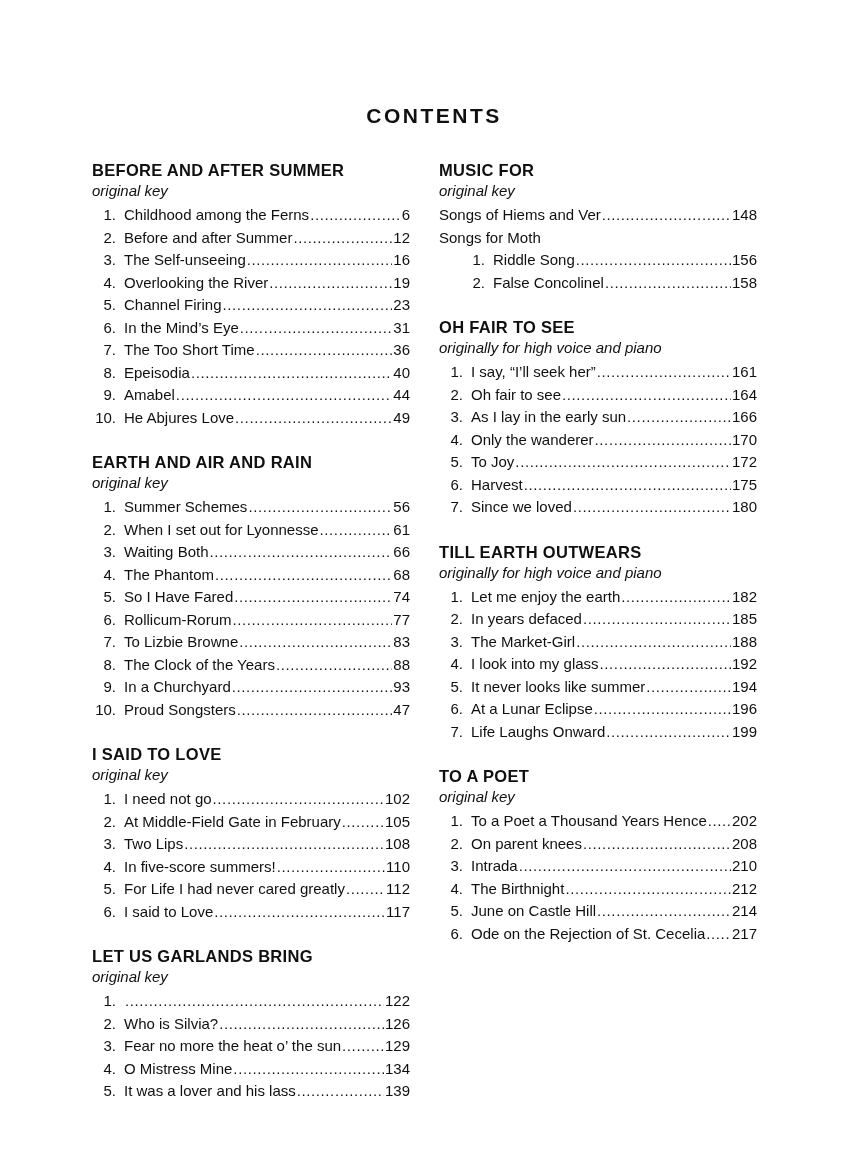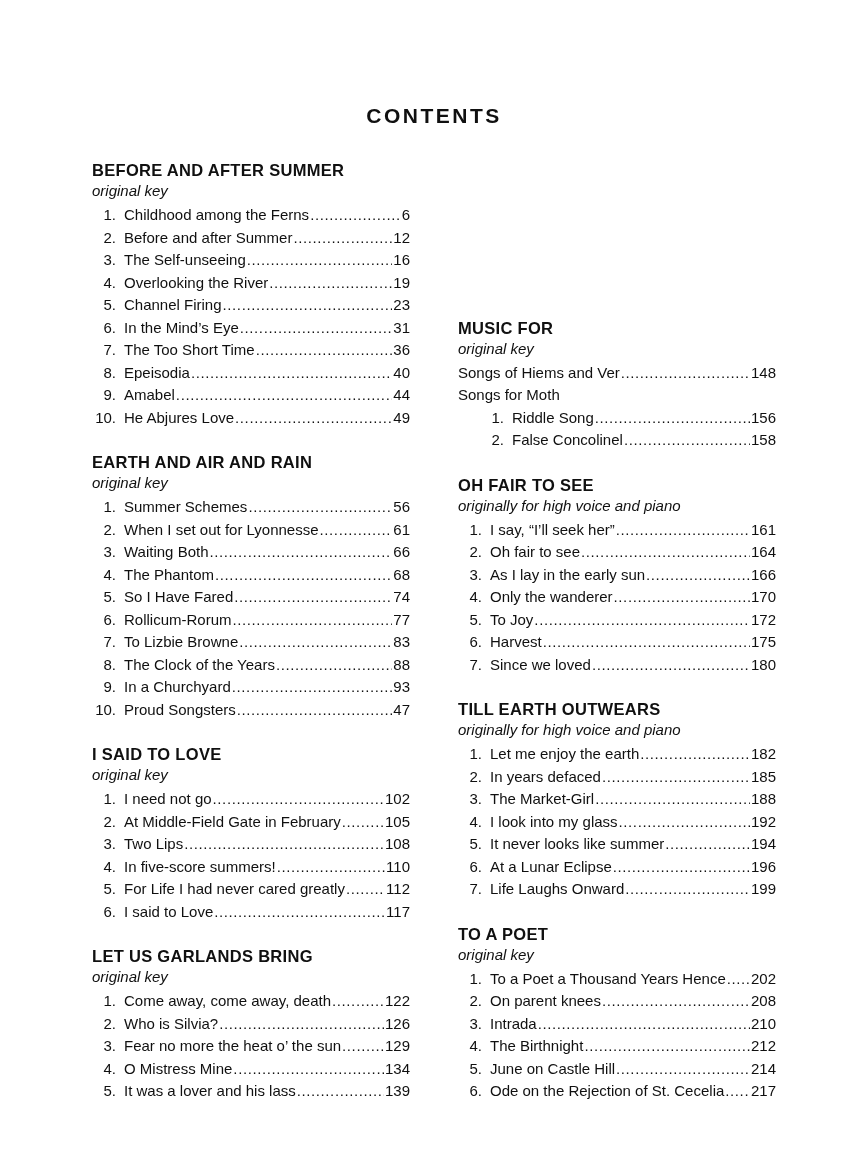--- a/index.html
+++ b/index.html
@@ -18,22 +18,21 @@
   }
   .page-title {
     font-size: 21px;
     font-weight: bold;
     letter-spacing: 2.5px;
     text-align: center;
     margin: 16px 0 32px 0;
   }
   .columns {
     display: flex;
-    gap: 48px;
-    align-items: flex-end;
+    gap: 29px;
   }
   .col {
     width: 318px;
     flex: 0 0 318px;
   }
   .toc-section { margin-bottom: 23px; }
   .toc-section:last-child { margin-bottom: 0; }
   .sec-heading {
     font-weight: bold;
     font-size: 16.5px;
@@ -258,21 +257,20 @@
             <span class="pg">117</span>
           </div>
         </section>
         <section class="toc-section">
           <div class="sec-heading">
             <div class="sec-heading-line">LET US GARLANDS BRING</div>
           </div>
           <div class="sec-subtitle">original key</div>
           <div class="entry">
             <span class="num">1.</span>
-            <span class="t">Come away, come away, death</span>
             <span class="dots"></span>
             <span class="pg">122</span>
           </div>
           <div class="entry">
             <span class="num">2.</span>
             <span class="t">Who is Silvia?</span>
             <span class="dots"></span>
             <span class="pg">126</span>
           </div>
           <div class="entry">

